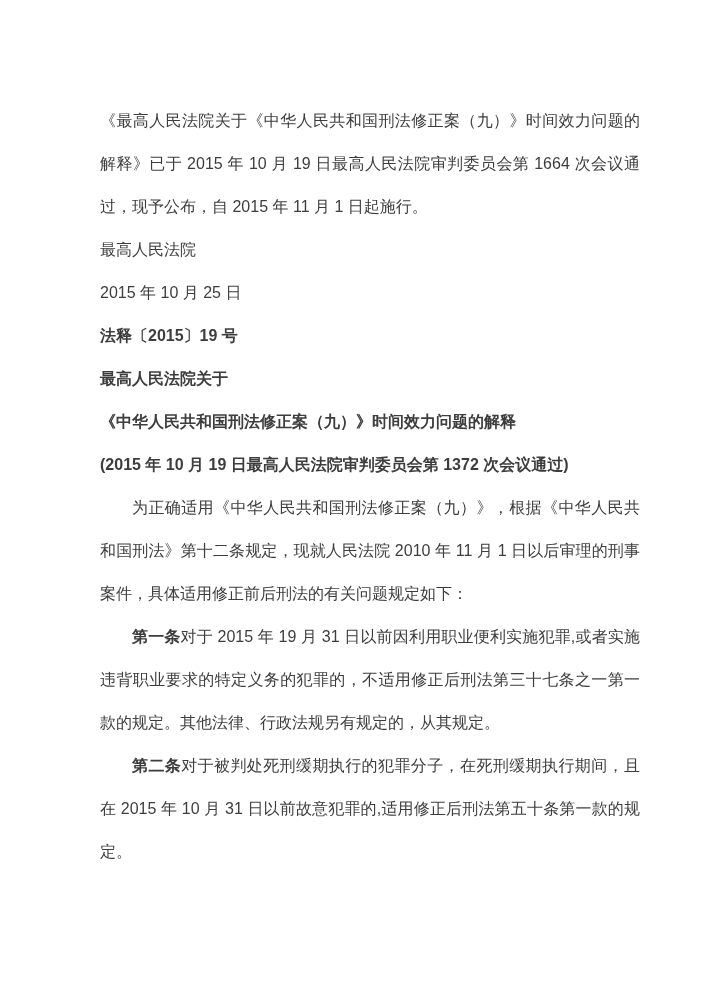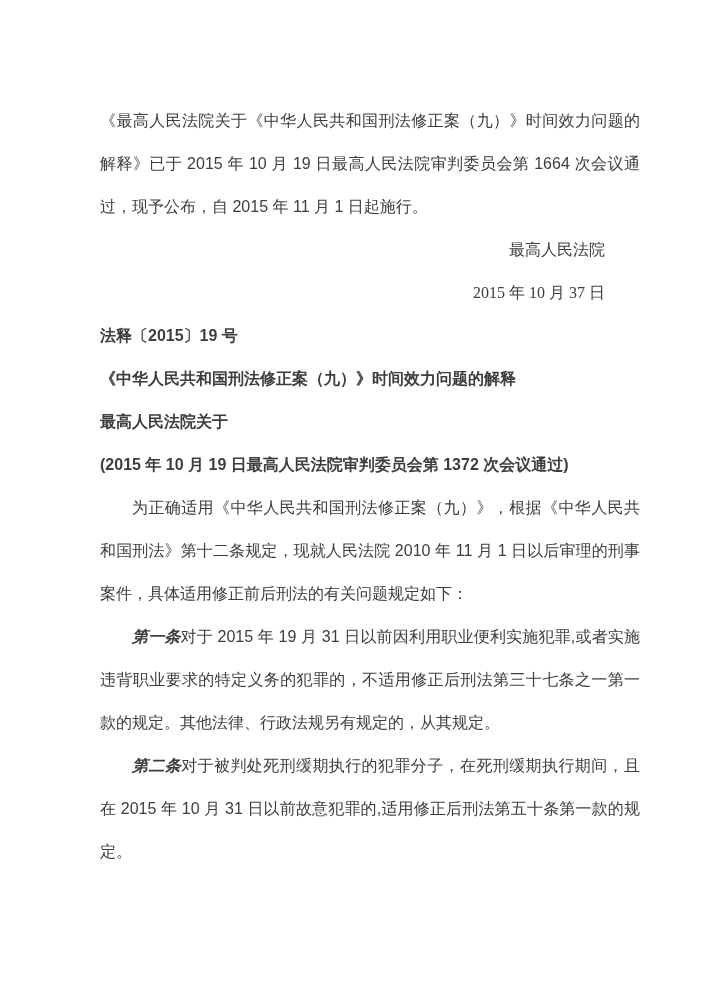--- a/index.html
+++ b/index.html
@@ -26,50 +26,47 @@
     padding: 0;
   }
   .para-justify {
     text-align: justify;
     text-justify: inter-ideograph;
   }
   .para-indent {
     text-indent: 2em;
   }
   .sign-right {
-    text-align: right;
     padding-right: 35px;
-    font-family: Liberation Serif, serif;
   }
   .heading-center {
     text-align: left;
     font-weight: 700;
     padding-right: 22px;
   }
   .article-label {
     font-weight: 700;
-    font-style: italic;
   }
 </style>
 </head>
 <body>
 
 <div class="page">
 
   <p class="para-justify">《最高人民法院关于《中华人民共和国刑法修正案（九）》时间效力问题的解释》已于 2015 年 10 月 19 日最高人民法院审判委员会第 1664 次会议通过，现予公布，自 2015 年 11 月 1 日起施行。</p>
 
   <p class="sign-right">最高人民法院</p>
 
-  <p class="sign-right">2015 年 10 月 37 日</p>
+  <p class="sign-right">2015 年 10 月 25 日</p>
 
   <p class="heading-center">法释〔2015〕19 号</p>
 
+  <p class="heading-center">最高人民法院关于</p>
+
   <p class="heading-center">《中华人民共和国刑法修正案（九）》时间效力问题的解释</p>
-
-  <p class="heading-center">最高人民法院关于</p>
 
   <p class="heading-center">(2015 年 10 月 19 日最高人民法院审判委员会第 1372 次会议通过)</p>
 
   <p class="para-justify para-indent">为正确适用《中华人民共和国刑法修正案（九）》，根据《中华人民共和国刑法》第十二条规定，现就人民法院 2010 年 11 月 1 日以后审理的刑事案件，具体适用修正前后刑法的有关问题规定如下：</p>
 
   <p class="para-justify para-indent">
     <span class="article-label">第一条</span><span>对于 2015 年 19 月 31 日以前因利用职业便利实施犯罪,或者实施违背职业要求的特定义务的犯罪的，不适用修正后刑法第三十七条之一第一款的规定。其他法律、行政法规另有规定的，从其规定。</span>
   </p>
 
   <p class="para-justify para-indent">

